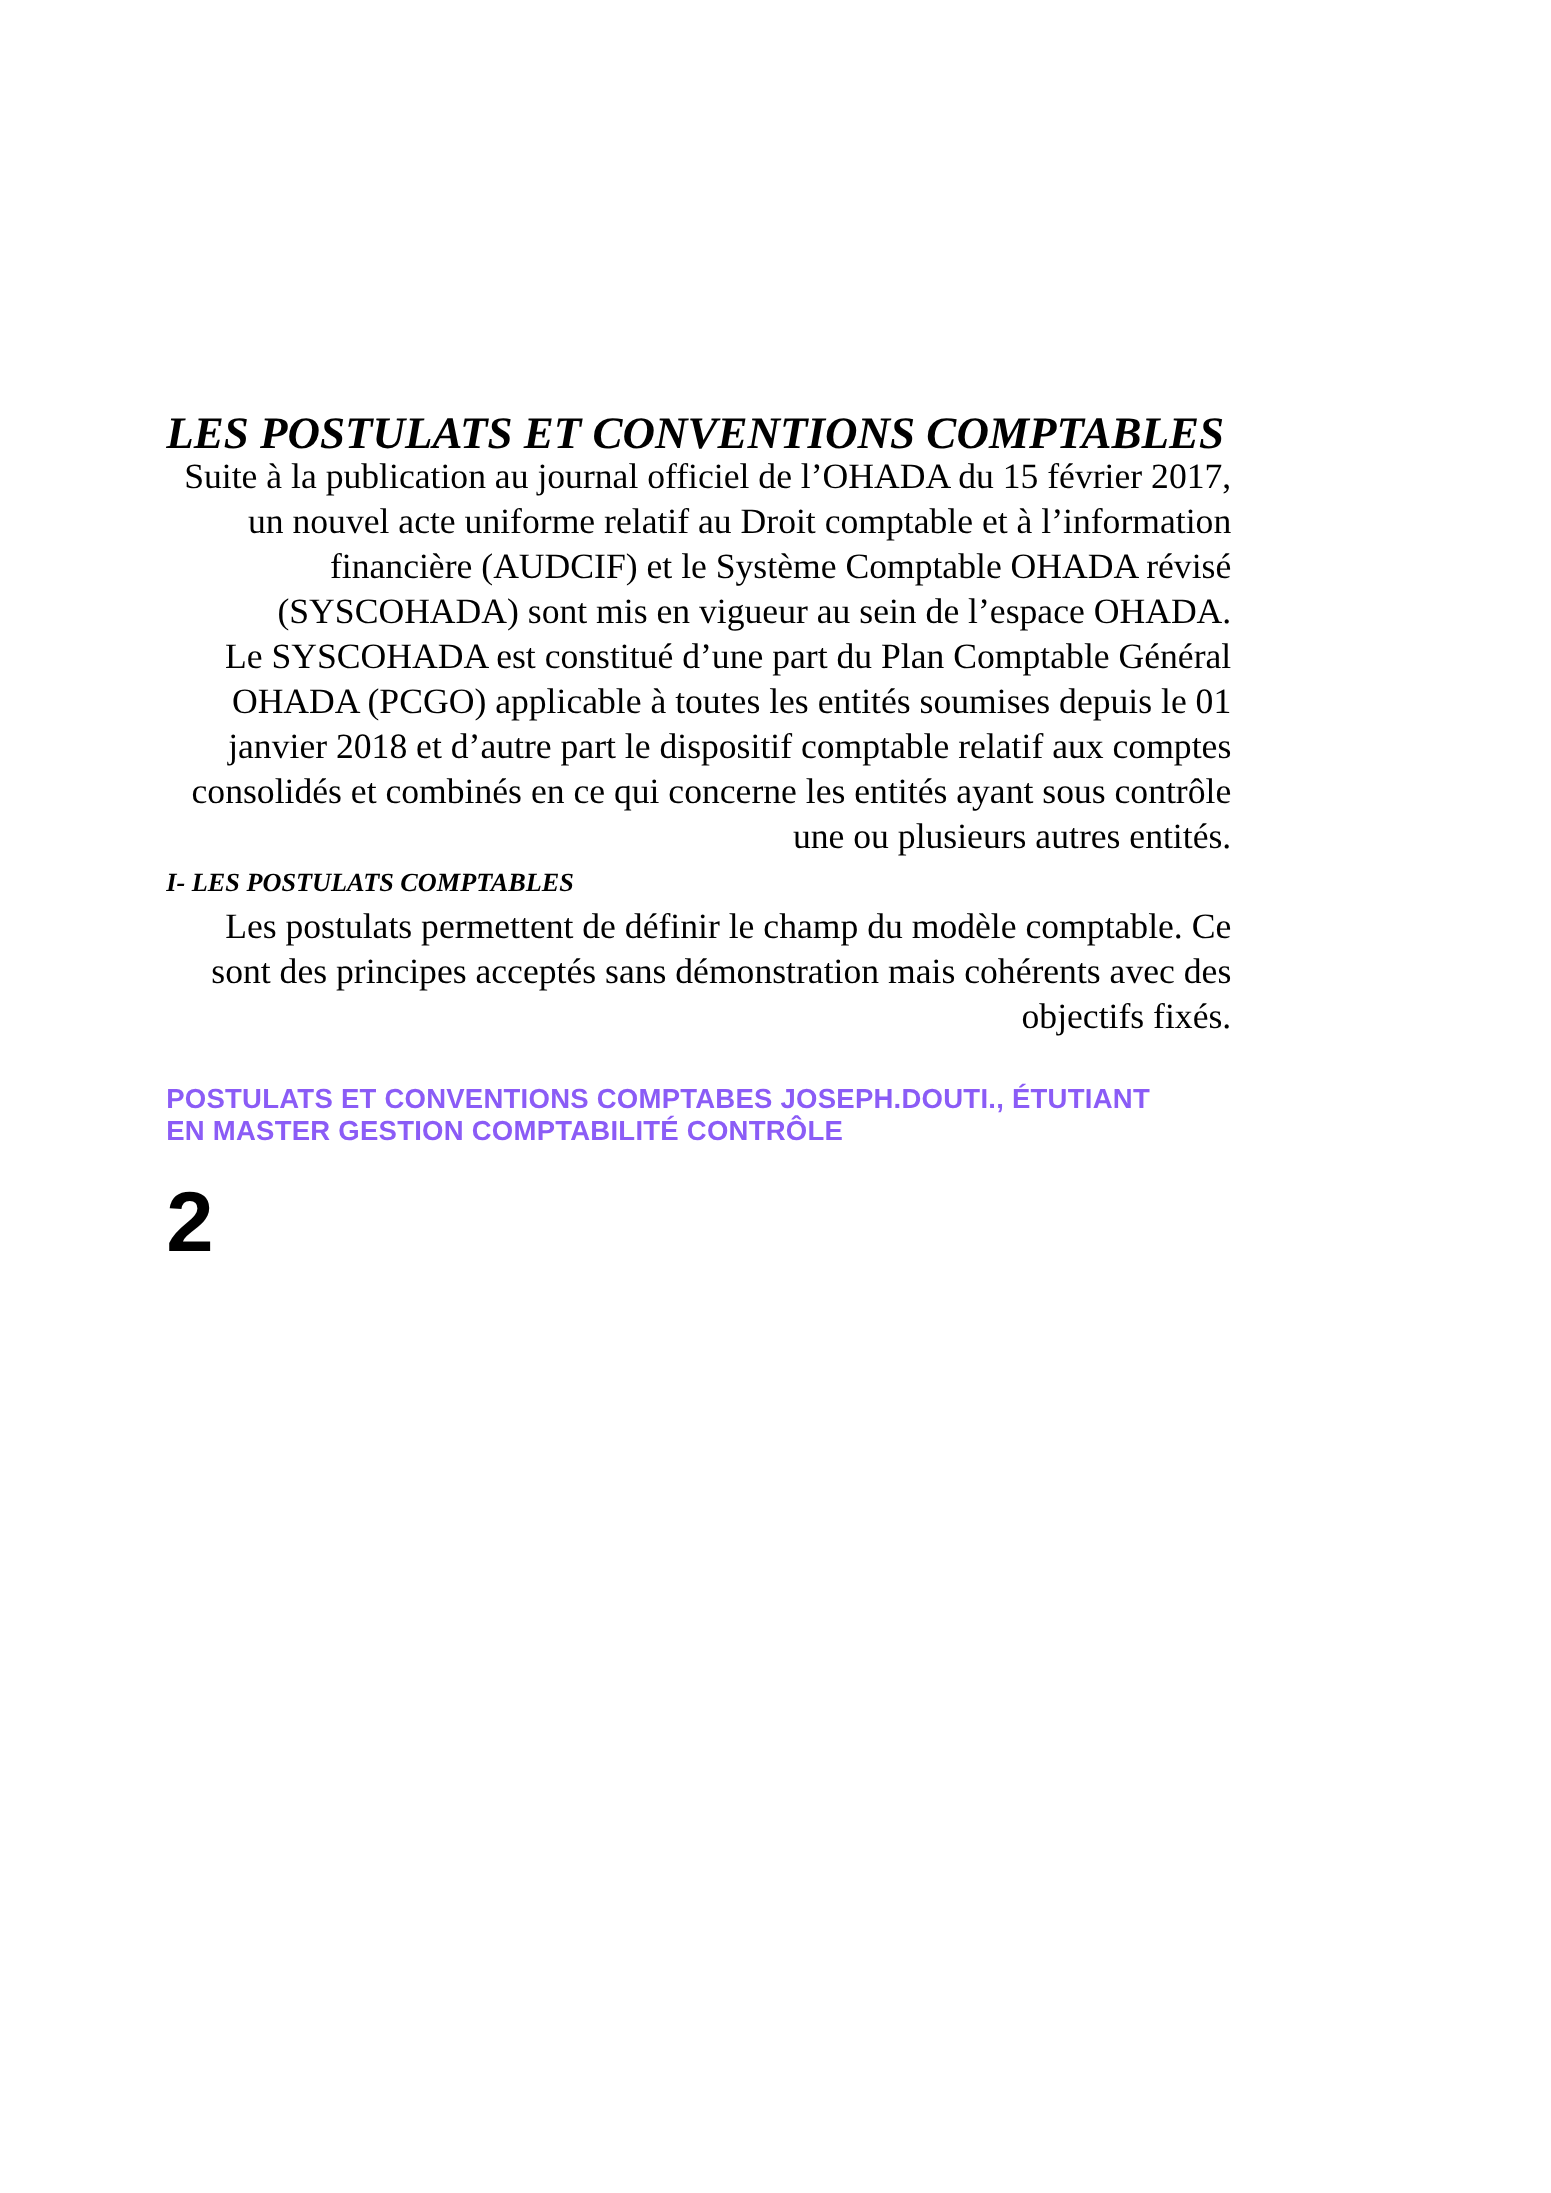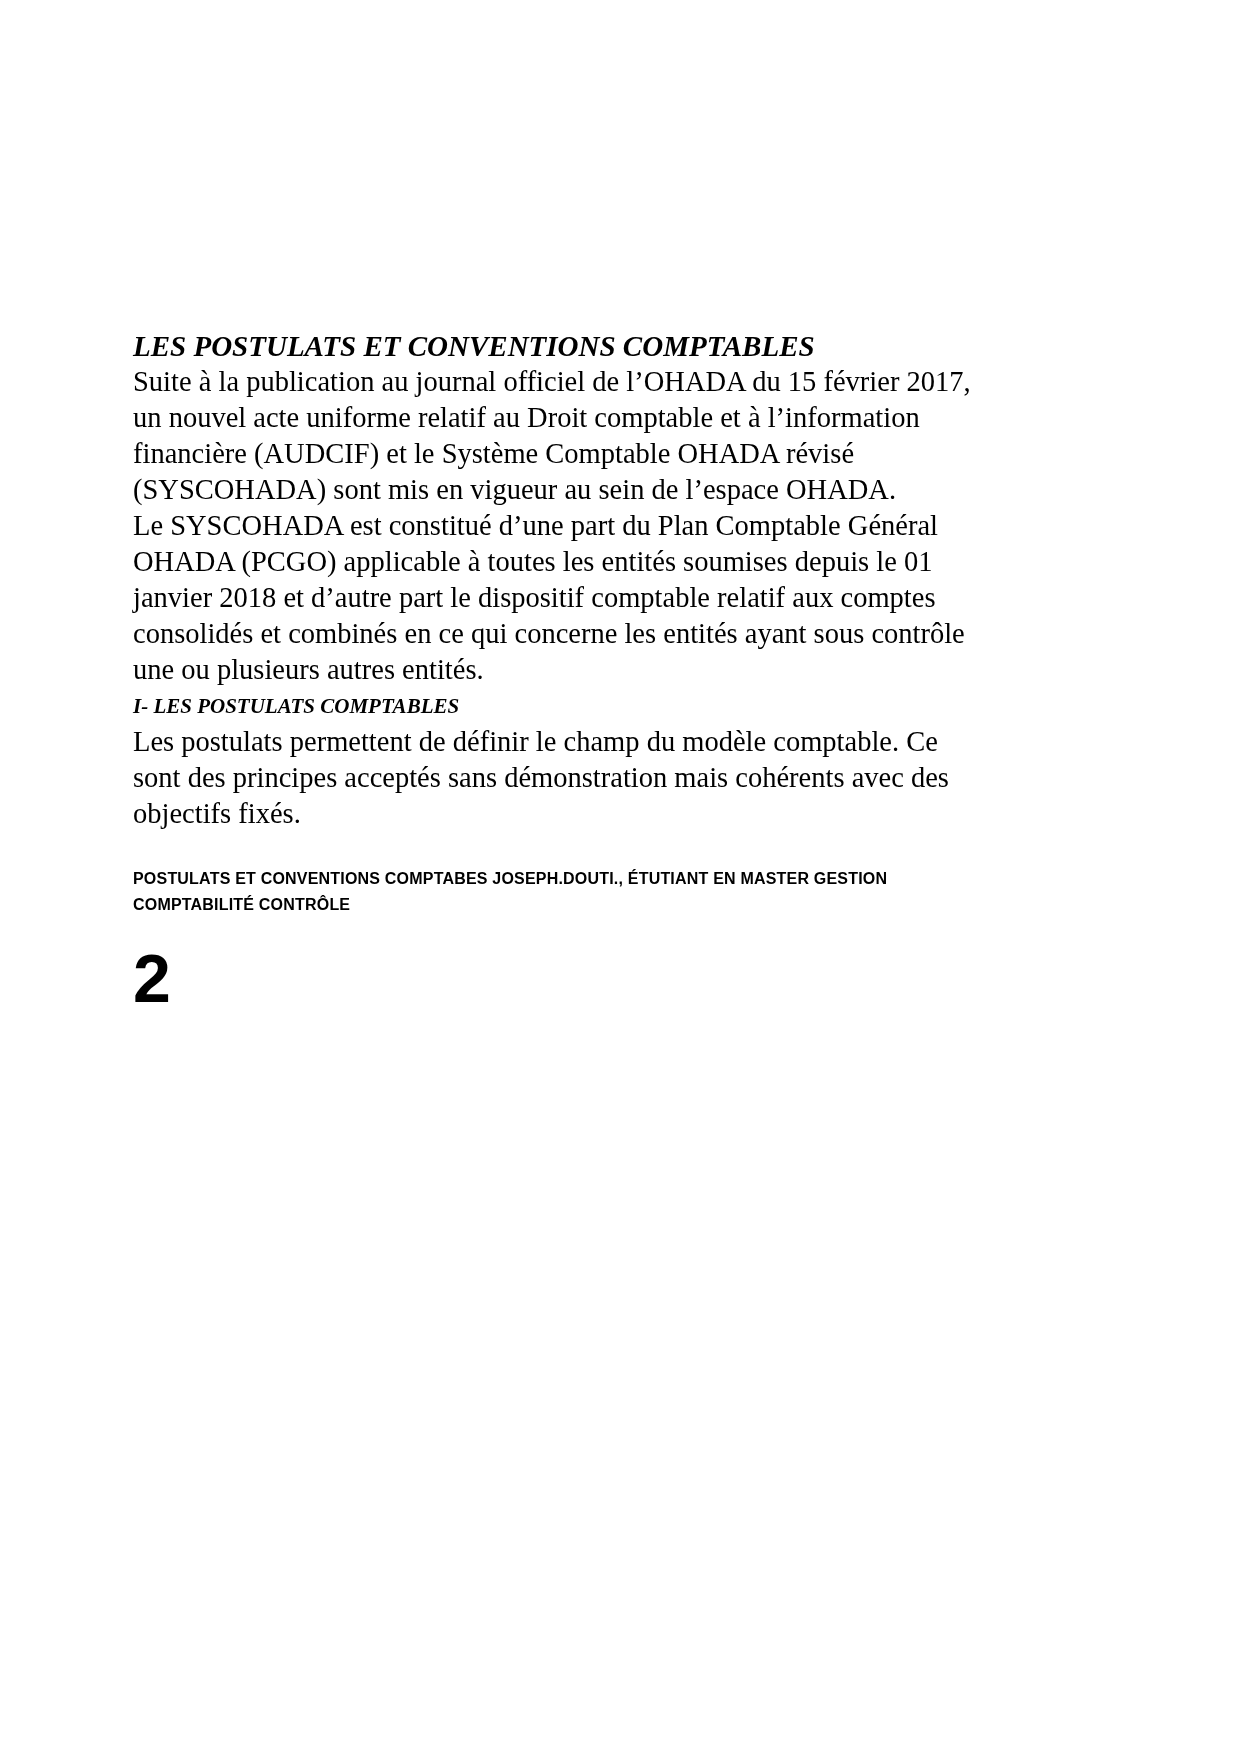--- a/index.html
+++ b/index.html
@@ -17,48 +17,48 @@
     color: #000000;
   }
   .content {
     position: absolute;
     top: 328px;
     left: 133px;
     width: 852px;
   }
   .doc-title {
     font-family: "Liberation Serif", serif;
-    font-size: 29px;
+    font-size: 36px;
     font-weight: bold;
     font-style: italic;
     line-height: 36px;
     margin: 0;
   }
   .para {
     font-size: 28.5px;
     line-height: 36px;
     margin: 0;
-    text-align: left;
+    text-align: right;
   }
   .section-heading {
     font-family: "Liberation Serif", serif;
     font-size: 21px;
     font-weight: bold;
     font-style: italic;
     line-height: 36px;
     margin: 0;
   }
   .footer-note {
     margin-top: 34px;
     width: 800px;
     font-family: "Liberation Sans", sans-serif;
-    font-size: 16px;
+    font-size: 22px;
     font-weight: bold;
     line-height: 26px;
-    color: #000000;
+    color: #8b5cf6;
     letter-spacing: 0.2px;
   }
   .page-number {
     margin-top: 24px;
     font-family: "Liberation Sans", sans-serif;
     font-size: 68px;
     font-weight: 800;
     line-height: 72px;
     color: #000000;
   }

